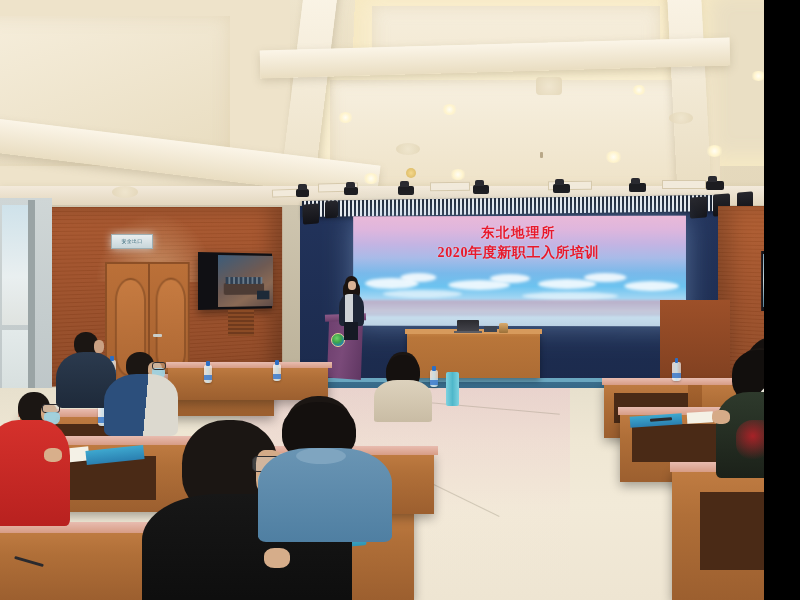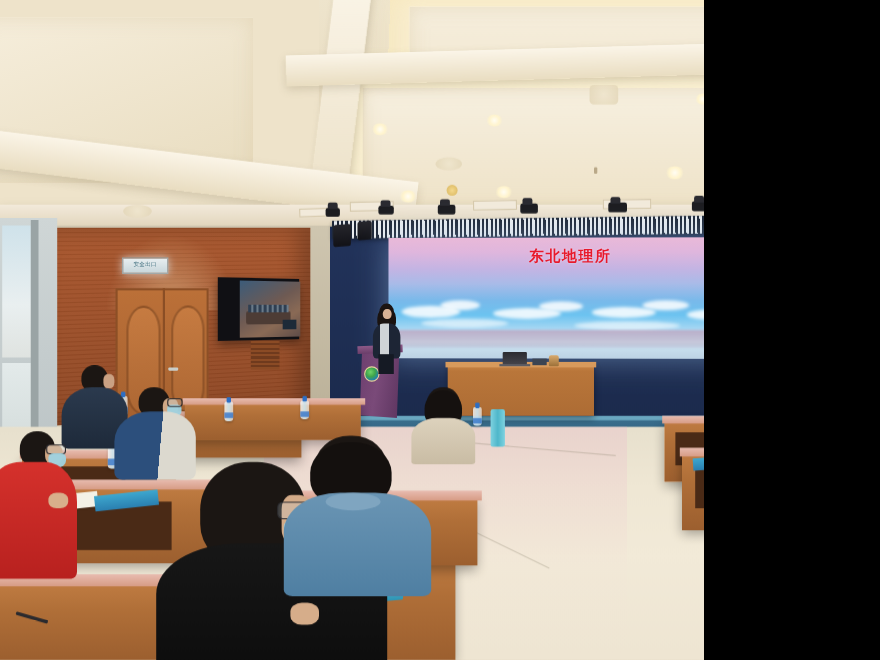--- a/index.html
+++ b/index.html
@@ -1,20 +1,20 @@
 <!DOCTYPE html>
 <html><head>
 <meta charset="utf-8">
 <title>Conference Hall Photo</title>
 <style>
   html,body{margin:0;padding:0;background:#000;}
   body{font-family:"Liberation Sans", sans-serif;}
 
   #scene{
-    position:relative;width:640px;height:600px;overflow:hidden;
+    position:relative;width:764px;height:600px;overflow:hidden;
     background:#d9cfb8;
   }
   .abs{position:absolute;}
 
   
   #ceiling{left:0;top:0;width:800px;height:215px;
     background:linear-gradient(175deg,#efe6cf 0%,#e9ddc2 40%,#e3d7ba 100%);}
 
   
   #cof-r{left:352px;top:-10px;width:330px;height:168px;
@@ -285,20 +285,21 @@
     <div class="cloud" style="left:186px;top:63px;width:58px;height:10px;"></div>
     <div class="cloud" style="left:232px;top:57px;width:42px;height:9px;"></div>
     <div class="cloud" style="left:272px;top:65px;width:54px;height:10px;"></div>
     <div class="cloud" style="left:30px;top:74px;width:80px;height:8px;opacity:.7;"></div>
     <div class="cloud" style="left:170px;top:76px;width:96px;height:8px;opacity:.7;"></div>
   </div>
   <div class="abs" id="skyline"></div>
 
   <div class="abs" id="screen-text">
     <div class="st1">东北地理所</div>
+    <div class="st2">2020年度新职工入所培训</div>
   </div>
 
   <div class="abs" id="stagefloor"></div>
   <div class="abs" id="stage-edge"></div>
 
   <div class="abs" id="headtable"></div>
   <div class="abs" id="headtable-top"></div>
   <div class="abs" id="laptop"></div>
   <div class="abs" id="laptop-base"></div>
   <div class="abs" id="tbl-box"></div>

